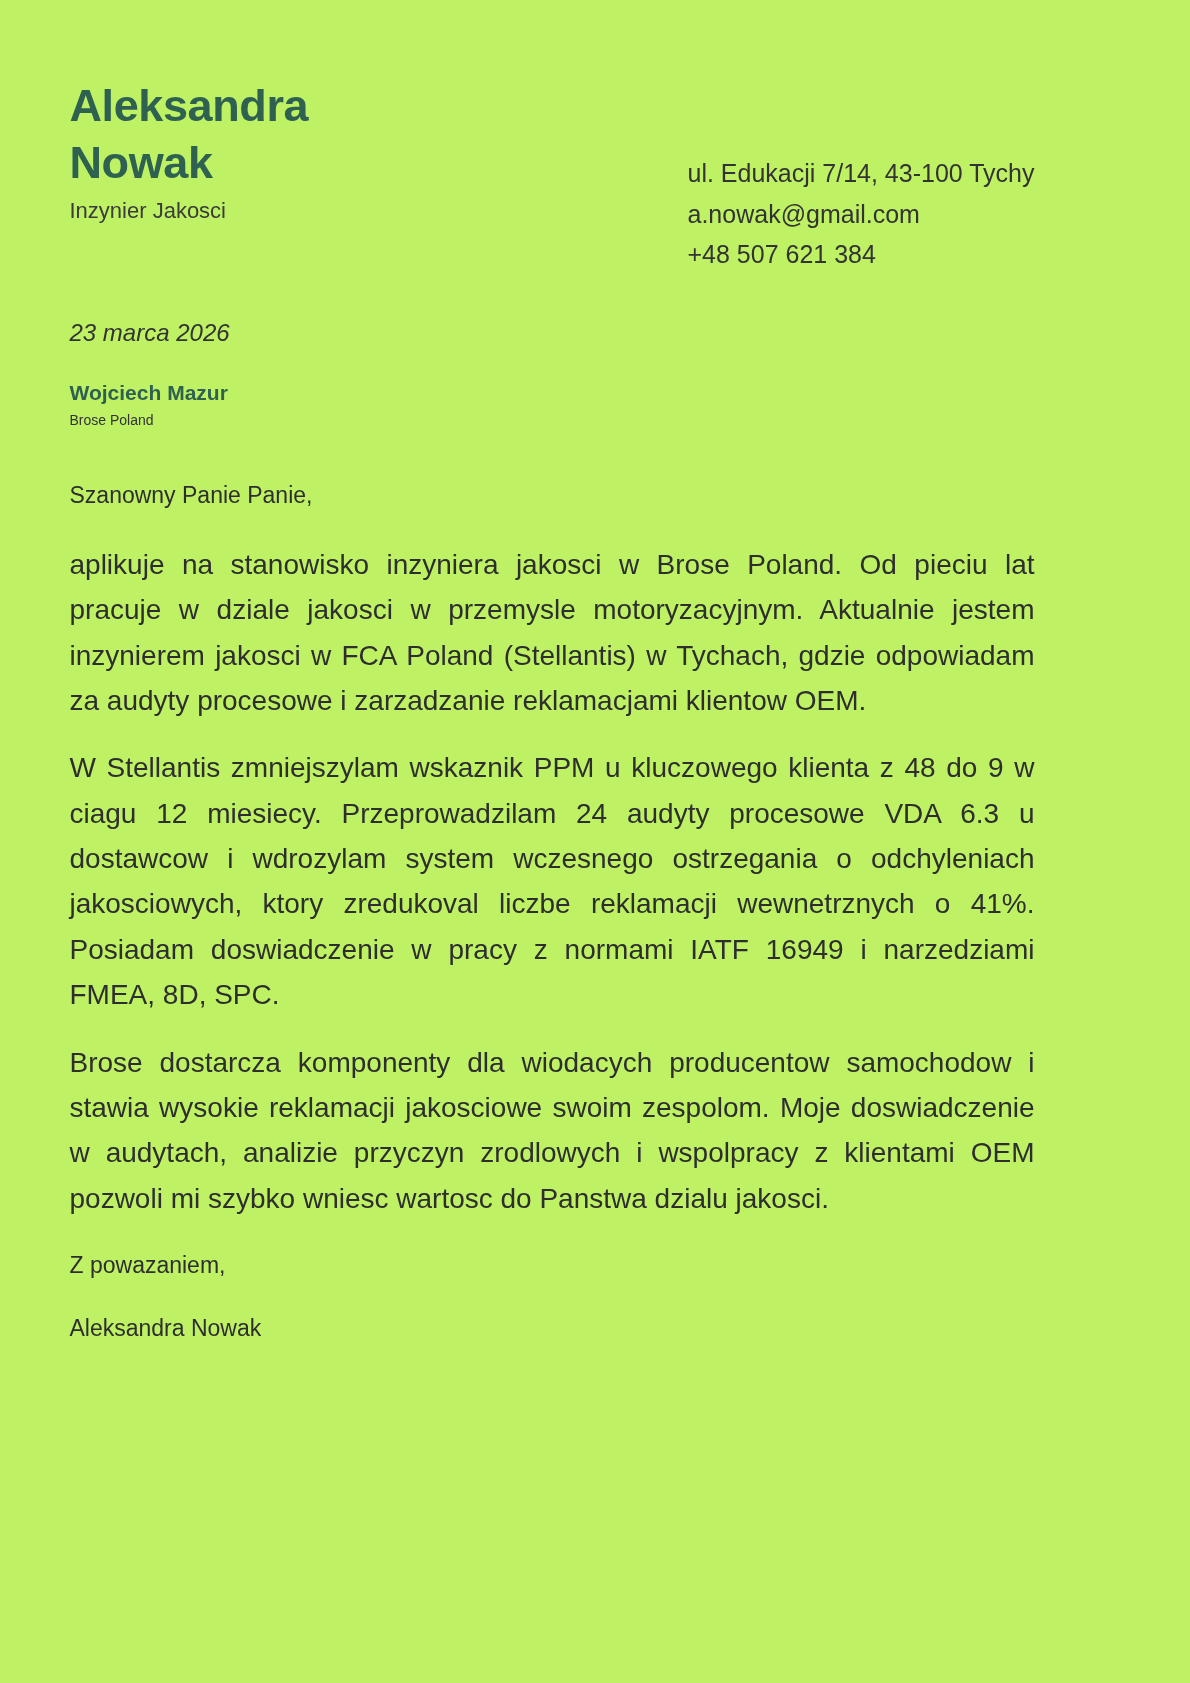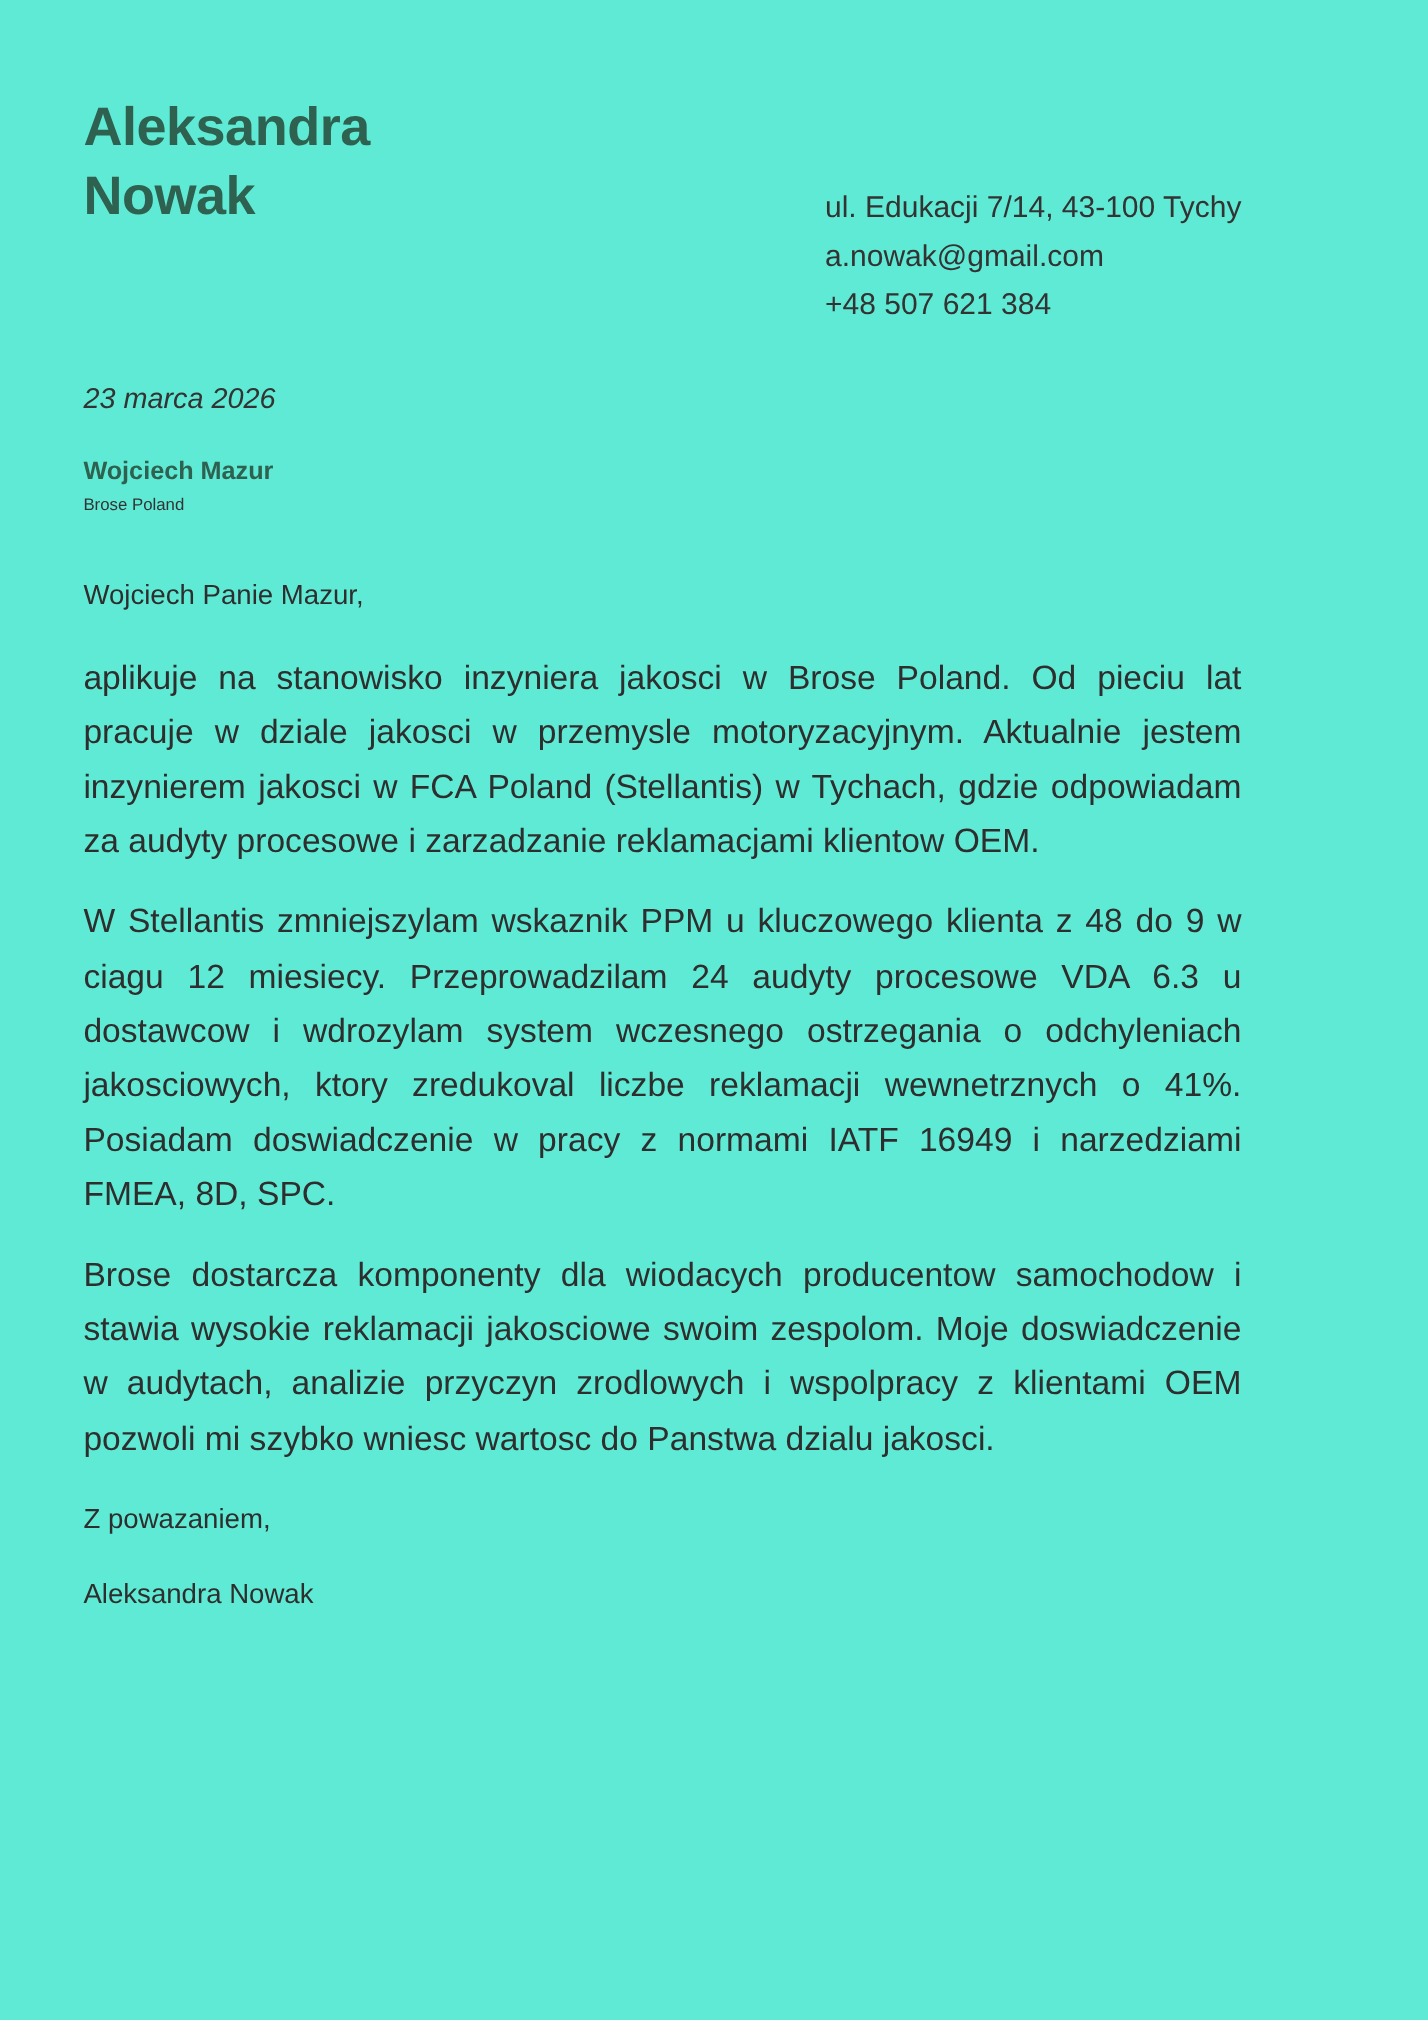--- a/index.html
+++ b/index.html
@@ -9,21 +9,21 @@
     background: #ffffff;
   }
   body {
     font-family: "Liberation Sans", sans-serif;
     -webkit-font-smoothing: antialiased;
   }
   .page {
     position: relative;
     width: 1190px;
     height: 1683px;
-    background: #5eead4;
+    background: #bef264;
     box-sizing: border-box;
     padding: 78px 150px 0 64px;
     overflow: hidden;
   }
   .sheet {
     width: 965px;
     margin: 0 auto;
   }
 
   
@@ -133,39 +133,40 @@
 
 <div class="page">
   <div class="sheet">
 
     <div class="header">
       <div class="header-left">
         <div class="name-block">
           <span class="name-line">Aleksandra</span>
           <span class="name-line">Nowak</span>
         </div>
+        <div class="job-title">Inzynier Jakosci</div>
       </div>
 
       <div class="contact-block">
         <span class="contact-line">ul. Edukacji 7/14, 43-100 Tychy</span>
         <span class="contact-line">a.nowak@gmail.com</span>
         <span class="contact-line">+48 507 621 384</span>
       </div>
     </div>
 
     <div class="meta">
       <div class="date">23 marca 2026</div>
       <div class="recipient">
         <span class="recipient-name">Wojciech Mazur</span>
         <span class="recipient-company">Brose Poland</span>
       </div>
     </div>
 
     <div class="letter-body">
-      <div class="salutation">Wojciech Panie Mazur,</div>
+      <div class="salutation">Szanowny Panie Panie,</div>
       <p class="para">aplikuje na stanowisko inzyniera jakosci w Brose Poland. Od pieciu lat pracuje w dziale jakosci w przemysle motoryzacyjnym. Aktualnie jestem inzynierem jakosci w FCA Poland (Stellantis) w Tychach, gdzie odpowiadam za audyty procesowe i zarzadzanie reklamacjami klientow OEM.</p>
       <p class="para">W Stellantis zmniejszylam wskaznik PPM u kluczowego klienta z 48 do 9 w ciagu 12 miesiecy. Przeprowadzilam 24 audyty procesowe VDA 6.3 u dostawcow i wdrozylam system wczesnego ostrzegania o odchyleniach jakosciowych, ktory zredukoval liczbe reklamacji wewnetrznych o 41%. Posiadam doswiadczenie w pracy z normami IATF 16949 i narzedziami FMEA, 8D, SPC.</p>
       <p class="para">Brose dostarcza komponenty dla wiodacych producentow samochodow i stawia wysokie reklamacji jakosciowe swoim zespolom. Moje doswiadczenie w audytach, analizie przyczyn zrodlowych i wspolpracy z klientami OEM pozwoli mi szybko wniesc wartosc do Panstwa dzialu jakosci.</p>
       <div class="closing">Z powazaniem,</div>
       <div class="signature">Aleksandra Nowak</div>
     </div>
 
   </div>
 </div>
 

